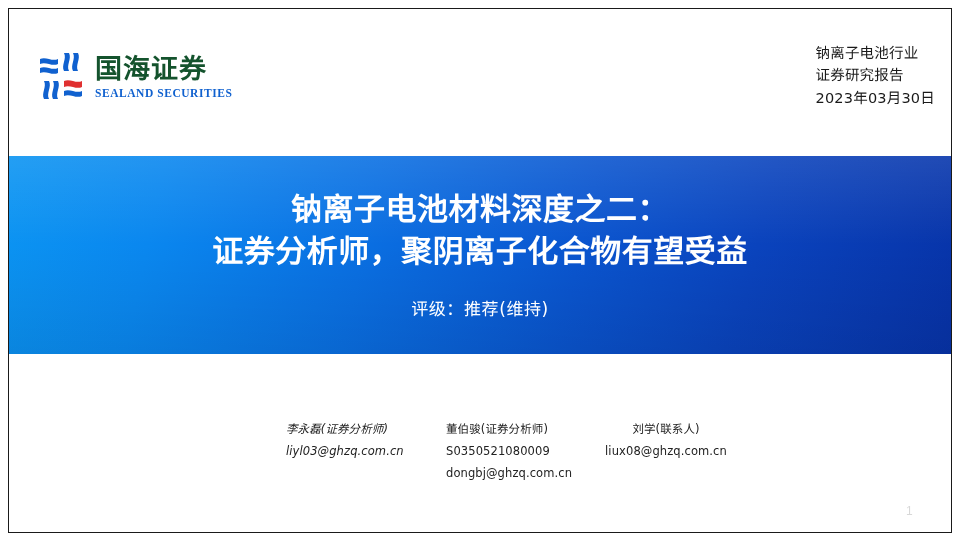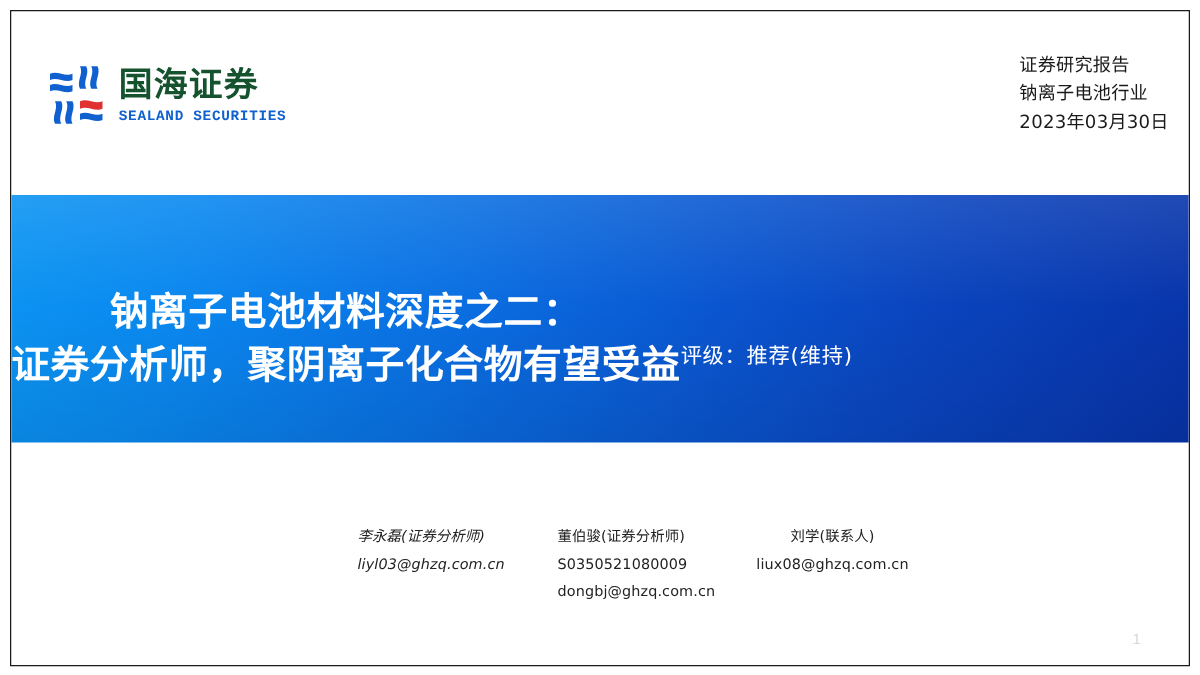--- a/index.html
+++ b/index.html
@@ -64,21 +64,21 @@
     font-family: "DejaVu Sans", "Liberation Sans", sans-serif;
     font-size: 27px;
     font-weight: 700;
     color: #14532d;
     letter-spacing: 1px;
     line-height: 1.05;
     white-space: nowrap;
   }
 
   .brand-en {
-    font-family: Liberation Mono, monospace;
+    font-family: Liberation Serif, serif;
     font-size: 11.5px;
     font-weight: 700;
     color: #1061cf;
     letter-spacing: 0.55px;
     line-height: 1.2;
     margin-top: 3px;
     white-space: nowrap;
   }
 
   .header-meta {
@@ -120,20 +120,21 @@
       rgba(255,255,255,0.00) 45%,
       rgba(0,0,0,0.08) 100%);
     pointer-events: none;
   }
 
   .banner-inner {
     position: relative;
     z-index: 2;
     height: 100%;
     display: flex;
+    flex-direction: column;
     align-items: center;
     justify-content: flex-start;
     padding-top: 32px;
     box-sizing: border-box;
   }
 
   .title {
     font-family: "DejaVu Sans", "Liberation Sans", sans-serif;
     font-size: 31px;
     font-weight: 700;
@@ -214,22 +215,22 @@
           <path d="M26,30 C32,27 38,33 44,30 L44,36 C38,39 32,33 26,36 Z" fill="#e03030"></path>
         </svg>
       </span>
       <span class="brand-wordmark">
         <span class="brand-cn">国海证券</span>
         <span class="brand-en">SEALAND SECURITIES</span>
       </span>
     </div>
 
     <div class="header-meta">
+      <div>钠离子电池行业</div>
       <div>证券研究报告</div>
-      <div>钠离子电池行业</div>
       <div>2023年03月30日</div>
     </div>
 
   </div>
 
   <div class="banner">
     <div class="banner-inner">
       <div class="title">
         <div>钠离子电池材料深度之二：</div>
         <div>证券分析师，聚阴离子化合物有望受益</div>

